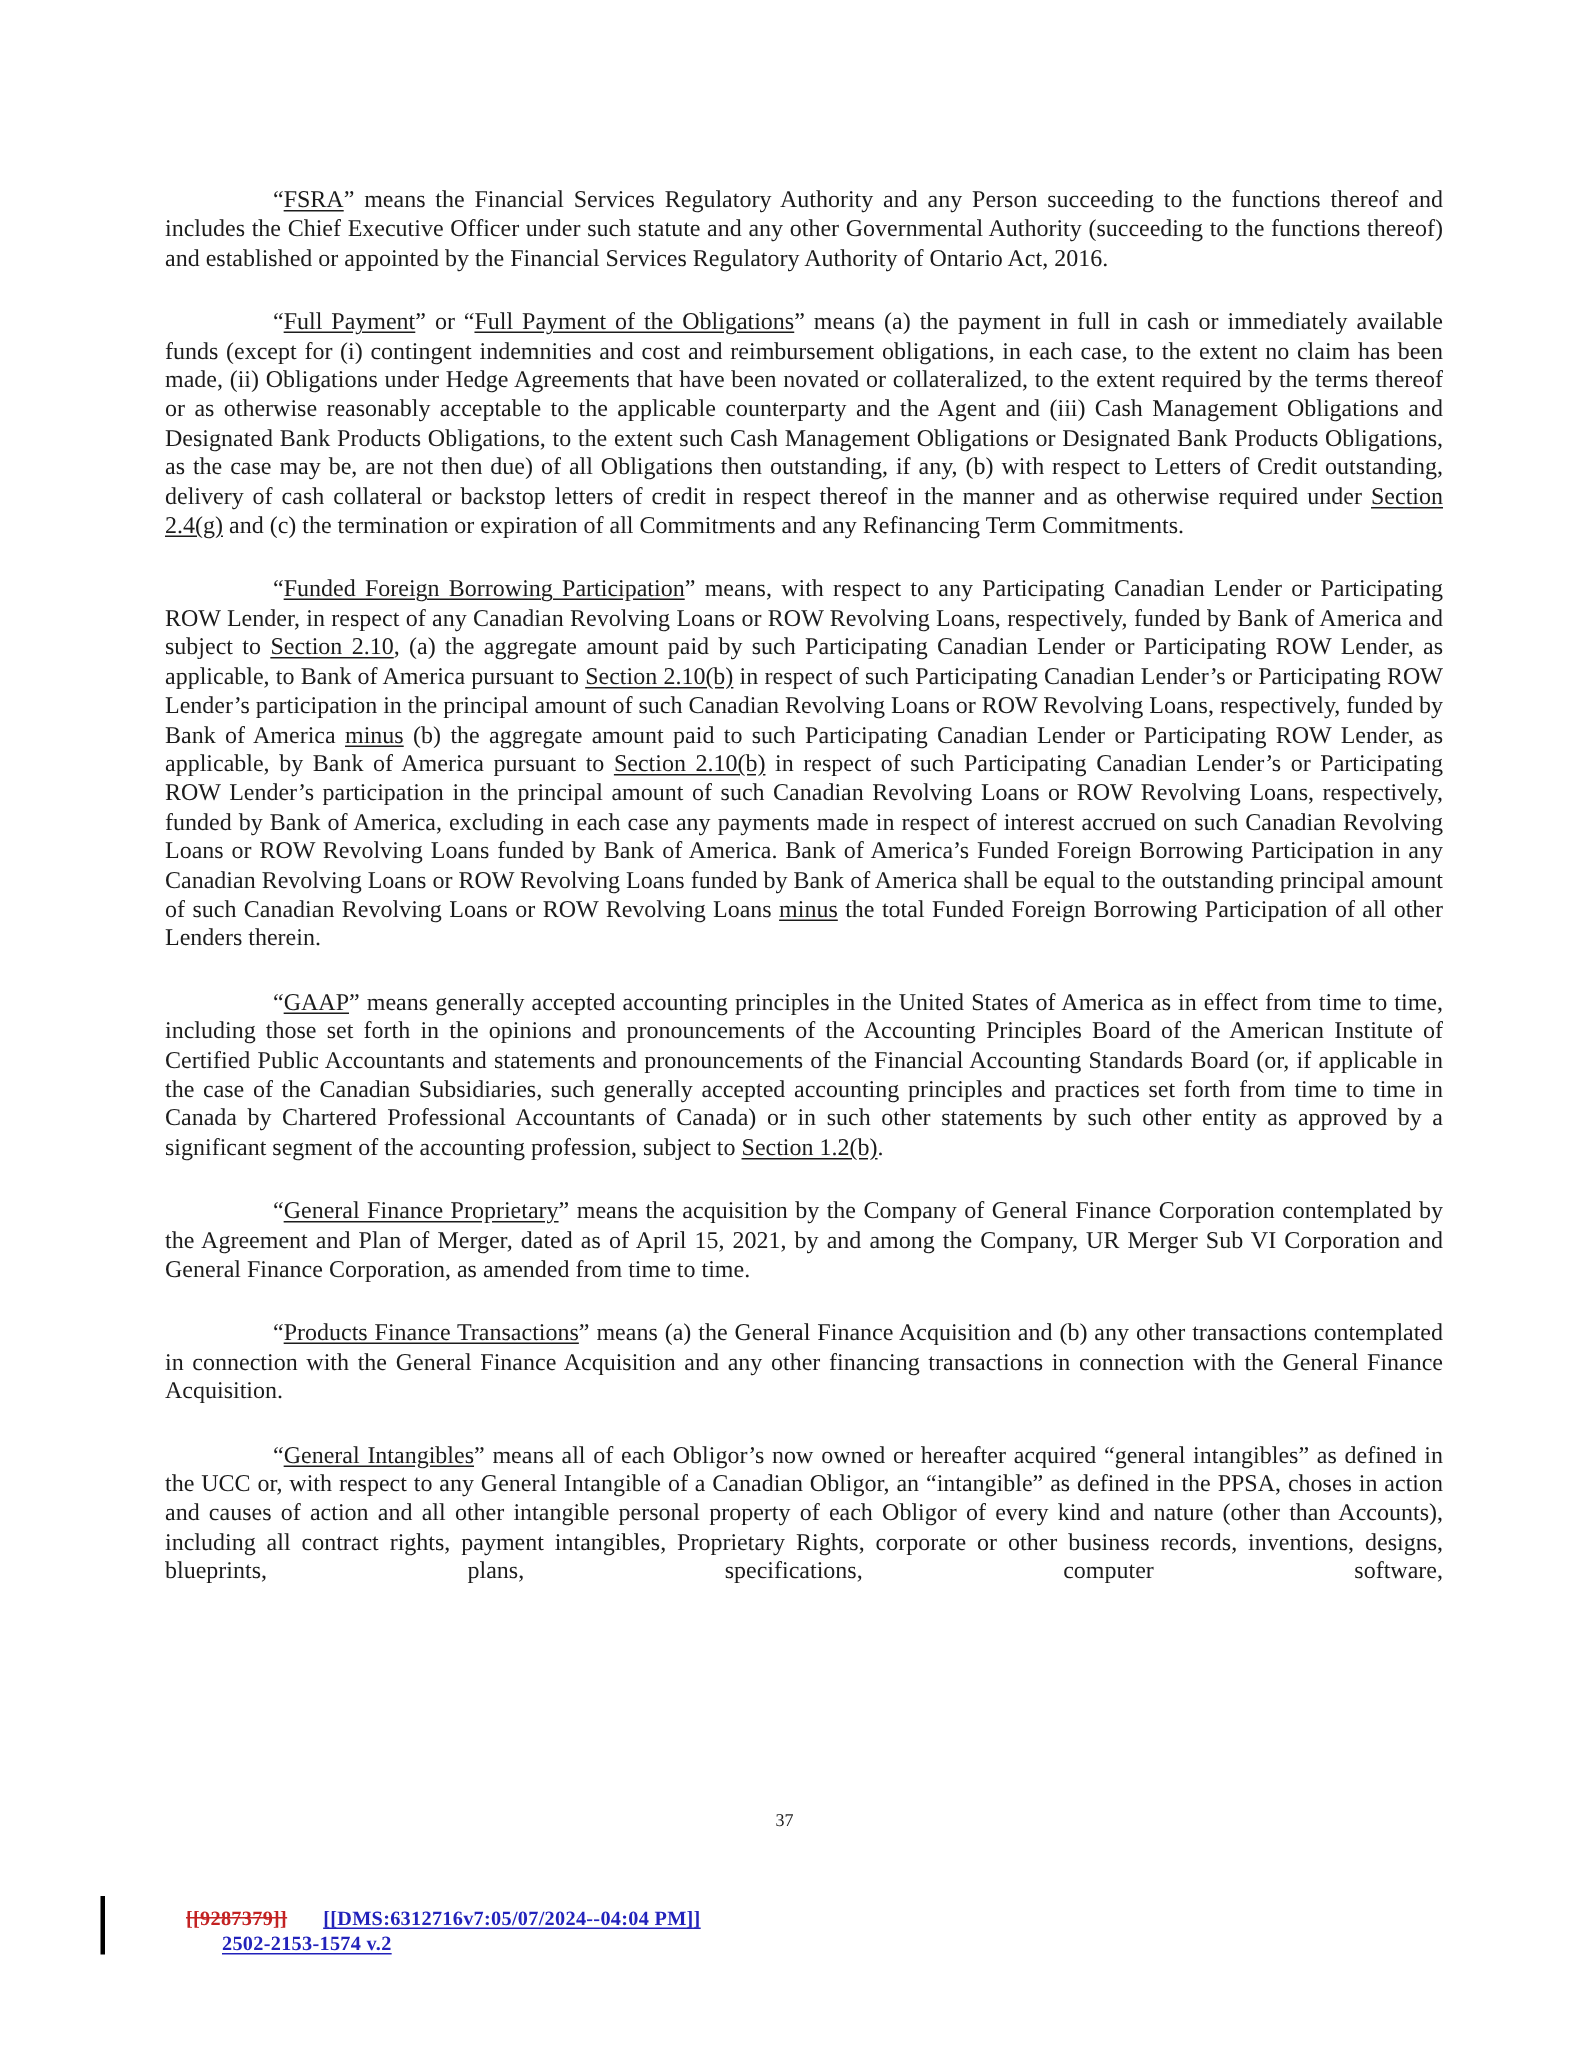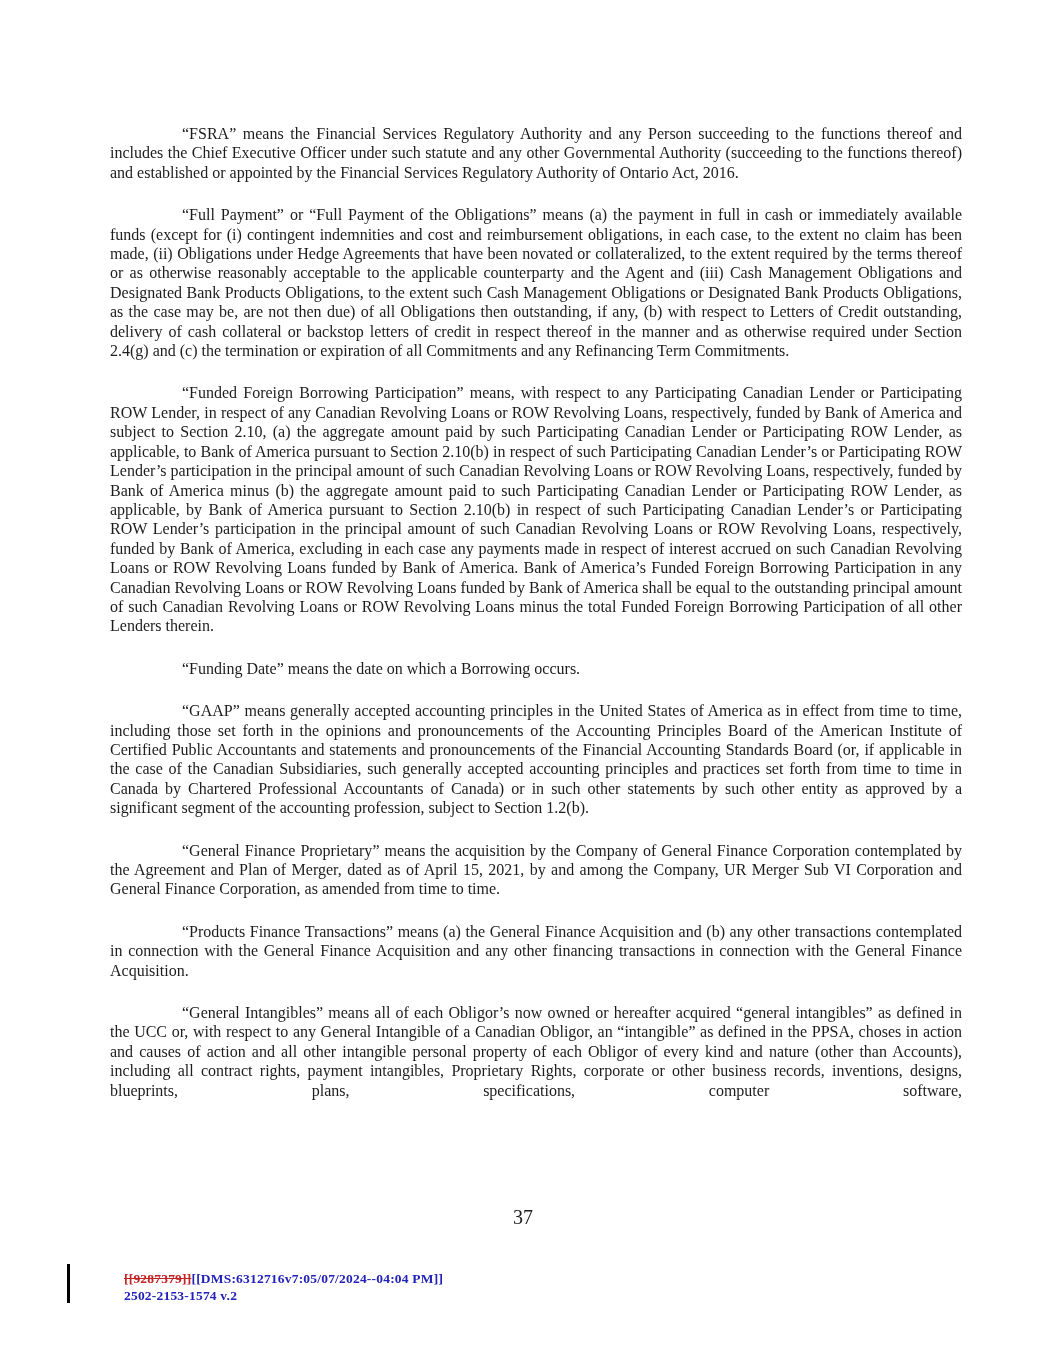--- a/index.html
+++ b/index.html
@@ -30,29 +30,30 @@
     text-align: justify;
   }
   .content p {
     margin: 0 0 23px 0;
     text-indent: 72px;
   }
   .content p.justify-last {
     text-align-last: justify;
   }
   .defined-term {
+    text-decoration: underline;
     text-underline-offset: 2px;
   }
   .page-number {
     position: absolute;
     top: 1206px;
     left: 0;
     width: 1046px;
     text-align: center;
-    font-size: 20px;
+    font-size: 12px;
     color: var(--text-color, #1c1c1c);
   }
   .change-bar {
     position: absolute;
     left: 67px;
     top: 1264px;
     width: 3px;
     height: 39px;
     background: #000000;
   }
@@ -64,33 +65,34 @@
     font-weight: bold;
     line-height: 16.5px;
     letter-spacing: 0.2px;
   }
   .footer .struck {
     color: var(--strike-red, #c32222);
     text-decoration: line-through;
   }
   .footer .stamp {
     color: var(--stamp-blue, #2222bb);
+    text-decoration: underline;
     text-underline-offset: 2px;
+    margin-left: 24px;
   }
 </style>
 </head>
 <body>
 
 <div class="page">
 
   <div class="content" id="paragraphs">
       <p><span>“</span><span class="defined-term">FSRA</span><span>” means the Financial Services Regulatory Authority and any Person succeeding to the functions thereof and includes the Chief Executive Officer under such statute and any other Governmental Authority (succeeding to the functions thereof) and established or appointed by the Financial Services Regulatory Authority of Ontario Act, 2016.</span></p>
       <p><span>“</span><span class="defined-term">Full Payment</span><span>” or “</span><span class="defined-term">Full Payment of the Obligations</span><span>” means (a) the payment in full in cash or immediately available funds (except for (i) contingent indemnities and cost and reimbursement obligations, in each case, to the extent no claim has been made, (ii) Obligations under Hedge Agreements that have been novated or collateralized, to the extent required by the terms thereof or as otherwise reasonably acceptable to the applicable counterparty and the Agent and (iii) Cash Management Obligations and Designated Bank Products Obligations, to the extent such Cash Management Obligations or Designated Bank Products Obligations, as the case may be, are not then due) of all Obligations then outstanding, if any, (b) with respect to Letters of Credit outstanding, delivery of cash collateral or backstop letters of credit in respect thereof in the manner and as otherwise required under </span><span class="defined-term">Section 2.4(g)</span><span> and (c) the termination or expiration of all Commitments and any Refinancing Term Commitments.</span></p>
       <p><span>“</span><span class="defined-term">Funded Foreign Borrowing Participation</span><span>” means, with respect to any Participating Canadian Lender or Participating ROW Lender, in respect of any Canadian Revolving Loans or ROW Revolving Loans, respectively, funded by Bank of America and subject to </span><span class="defined-term">Section 2.10</span><span>, (a) the aggregate amount paid by such Participating Canadian Lender or Participating ROW Lender, as applicable, to Bank of America pursuant to </span><span class="defined-term">Section 2.10(b)</span><span> in respect of such Participating Canadian Lender’s or Participating ROW Lender’s participation in the principal amount of such Canadian Revolving Loans or ROW Revolving Loans, respectively, funded by Bank of America </span><span class="defined-term">minus</span><span> (b) the aggregate amount paid to such Participating Canadian Lender or Participating ROW Lender, as applicable, by Bank of America pursuant to </span><span class="defined-term">Section 2.10(b)</span><span> in respect of such Participating Canadian Lender’s or Participating ROW Lender’s participation in the principal amount of such Canadian Revolving Loans or ROW Revolving Loans, respectively, funded by Bank of America, excluding in each case any payments made in respect of interest accrued on such Canadian Revolving Loans or ROW Revolving Loans funded by Bank of America.  Bank of America’s Funded Foreign Borrowing Participation in any Canadian Revolving Loans or ROW Revolving Loans funded by Bank of America shall be equal to the outstanding principal amount of such Canadian Revolving Loans or ROW Revolving Loans </span><span class="defined-term">minus</span><span> the total Funded Foreign Borrowing Participation of all other Lenders therein.</span></p>
-      <p><span>“</span><span class="defined-term">Funding Date</span><span>” means the date on which a Borrowing occurs.</span></p>
       <p><span>“</span><span class="defined-term">GAAP</span><span>” means generally accepted accounting principles in the United States of America as in effect from time to time, including those set forth in the opinions and pronouncements of the Accounting Principles Board of the American Institute of Certified Public Accountants and statements and pronouncements of the Financial Accounting Standards Board (or, if applicable in the case of the Canadian Subsidiaries, such generally accepted accounting principles and practices set forth from time to time in Canada by Chartered Professional Accountants of Canada) or in such other statements by such other entity as approved by a significant segment of the accounting profession, subject to </span><span class="defined-term">Section 1.2(b)</span><span>.</span></p>
       <p><span>“</span><span class="defined-term">General Finance Proprietary</span><span>” means the acquisition by the Company of General Finance Corporation contemplated by the Agreement and Plan of Merger, dated as of April 15, 2021, by and among the Company, UR Merger Sub VI Corporation and General Finance Corporation, as amended from time to time.</span></p>
       <p><span>“</span><span class="defined-term">Products Finance Transactions</span><span>” means (a) the General Finance Acquisition and (b) any other transactions contemplated in connection with the General Finance Acquisition and any other financing transactions in connection with the General Finance Acquisition.</span></p>
       <p class="justify-last"><span>“</span><span class="defined-term">General Intangibles</span><span>” means all of each Obligor’s now owned or hereafter acquired “general intangibles” as defined in the UCC or, with respect to any General Intangible of a Canadian Obligor, an “intangible” as defined in the PPSA, choses in action and causes of action and all other intangible personal property of each Obligor of every kind and nature (other than Accounts), including all contract rights, payment intangibles, Proprietary Rights, corporate or other business records, inventions, designs, blueprints, plans, specifications, computer software,</span></p>
     </div>
 
   <div class="page-number">37</div>
 
   <div class="change-bar"></div>
 

